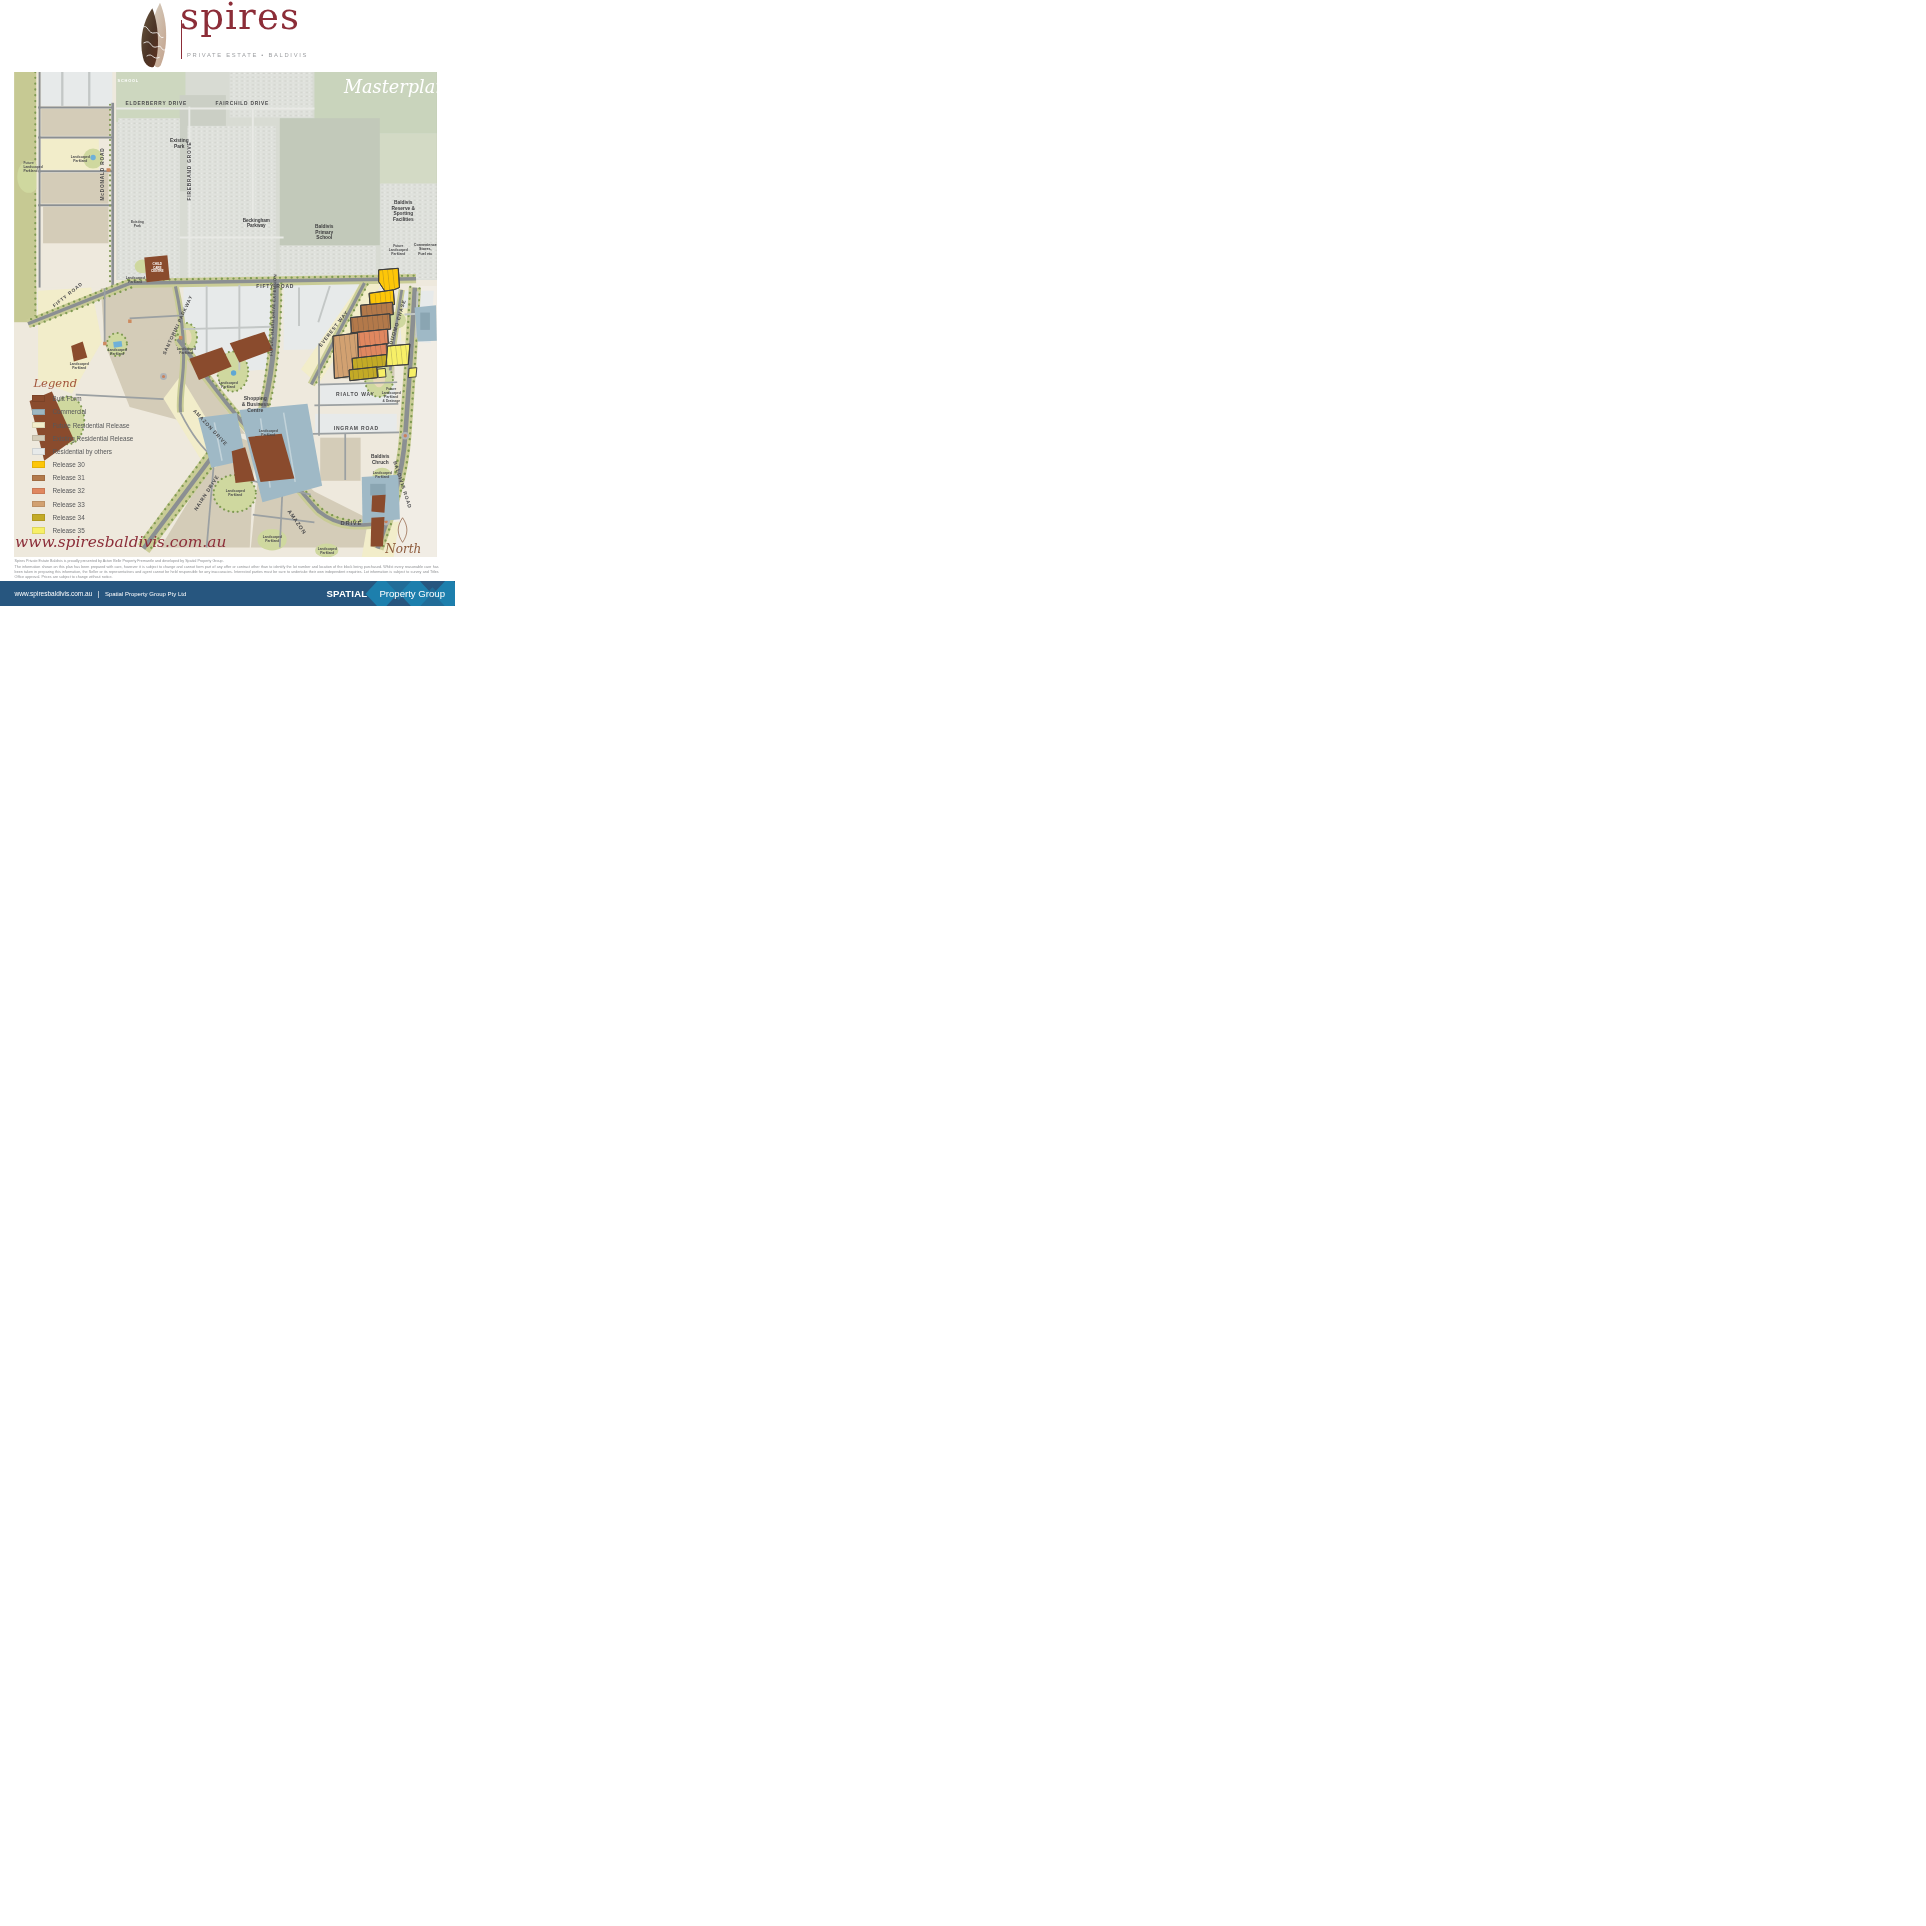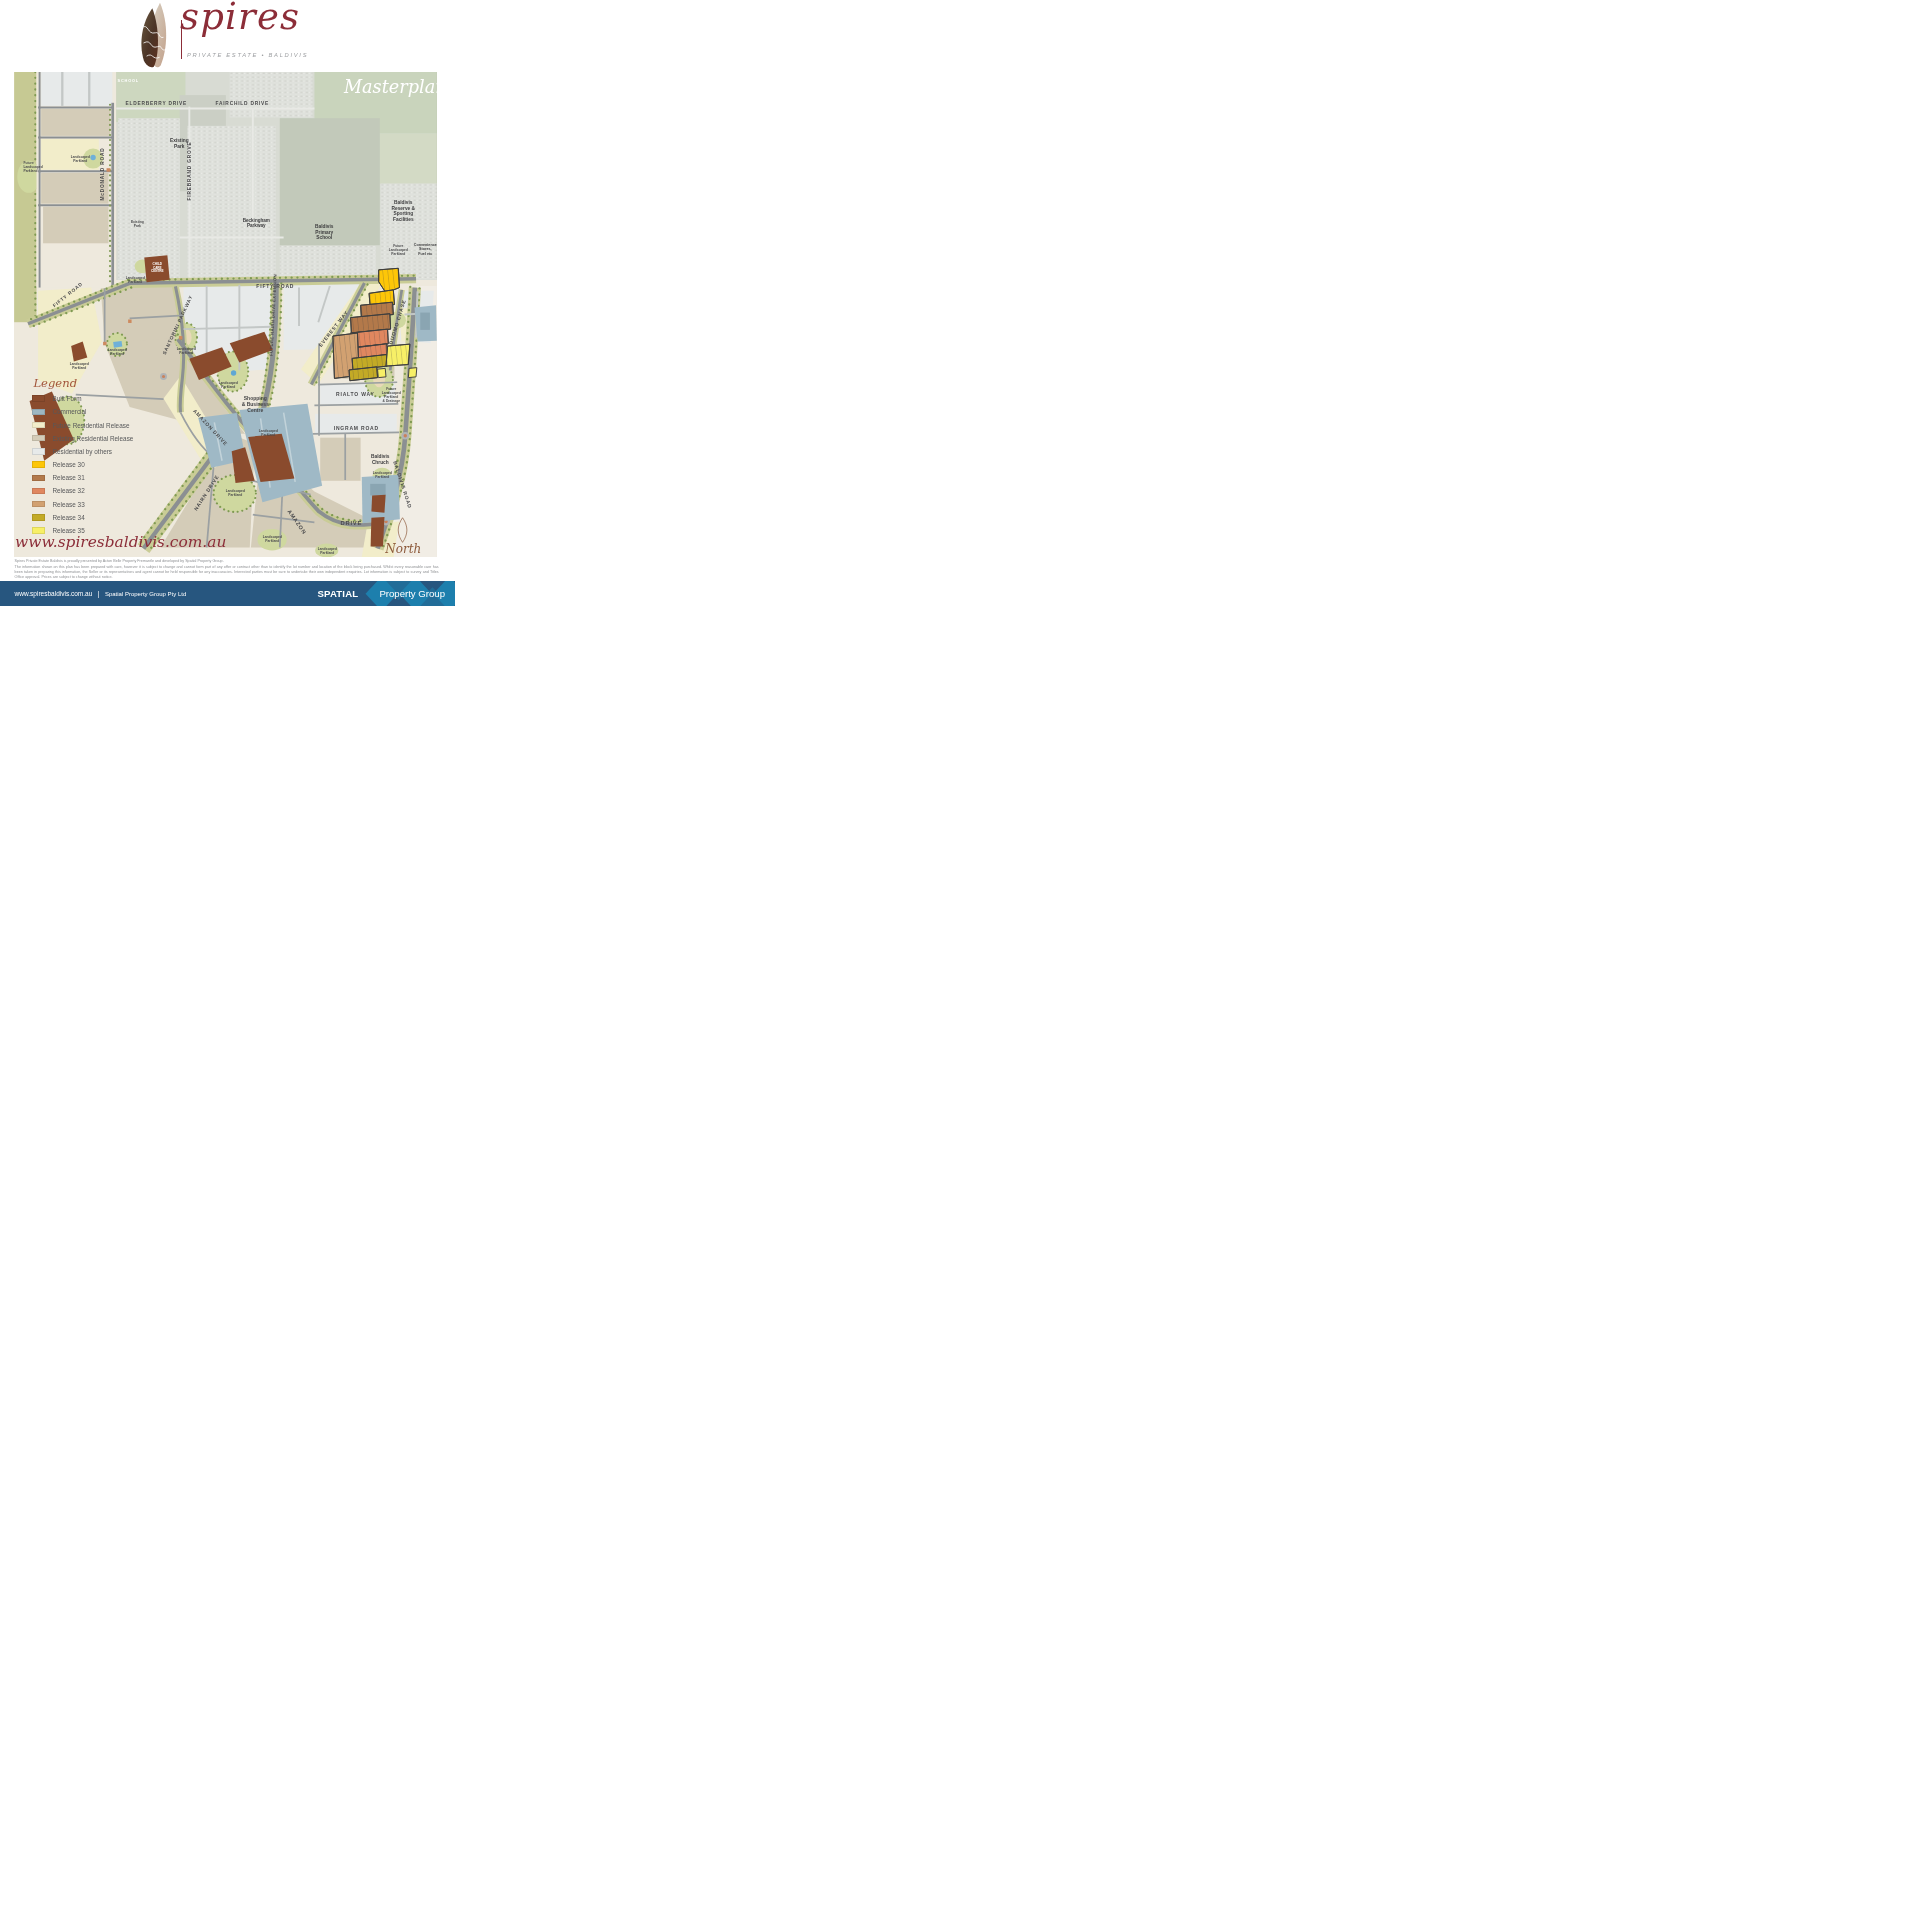--- a/index.html
+++ b/index.html
@@ -1,19 +1,19 @@
 <!DOCTYPE html>
 <html style="font-size:6.2px"><head>
 <meta charset="utf-8">
 <style>
   html,body{margin:0;padding:0;background:#fff;}
   .page{position:relative;width:455px;height:607px;background:#fff;overflow:hidden;
         font-family:"Liberation Sans",sans-serif;}
   
-  .header{position:absolute;left:0;top:0;width:455px;height:72px;background:#fff;font-style:italic;}
+  .header{position:absolute;left:0;top:0;width:455px;height:72px;background:#fff;}
   .leaf-mark{position:absolute;left:136px;top:2.3px;}
   .logo-text{position:absolute;left:180px;top:-5.4px;font-family:"DejaVu Serif",serif;
              font-weight:400;font-size:37px;color:#8c2d38;letter-spacing:1.2px;}
   .logo-rule{position:absolute;left:181px;top:20px;width:0.8px;height:39px;background:#8c2d38;}
   .tagline{position:absolute;left:187px;top:52px;font-size:5.8px;letter-spacing:1.7px;
            color:#9d9fa2;font-weight:400;}
   
   .map{position:absolute;left:14.3px;top:72px;width:423px;height:485px;background:#eee9dd;overflow:hidden;}
   .map svg.base{position:absolute;left:0;top:0;}
   .ml{position:absolute;transform:translate(-50%,-50%);text-align:center;white-space:pre-line;
@@ -39,21 +39,21 @@
   .disclaimer .body{text-align:justify;}
   
   .footer{position:absolute;left:0;top:581px;width:455px;height:25.4px;background:#27567f;color:#fff;}
   .footer-left{position:absolute;left:14.6px;top:0;height:25.4px;display:flex;align-items:center;}
   .footer-url{font-size:6.5px;}
   .footer-sep{margin:0 5.4px;font-size:7px;font-weight:300;}
   .footer-company{font-size:6px;}
   .footer-right{position:absolute;right:0;top:0;width:162px;height:25.4px;overflow:hidden;}
   .brand{position:absolute;right:10px;top:0;height:25.4px;display:flex;align-items:center;z-index:2;}
   .brand-bold{font-weight:700;font-size:9.6px;letter-spacing:0.2px;}
-  .brand-light{font-weight:300;font-size:9.6px;margin-left:21px;}
+  .brand-light{font-weight:300;font-size:9.6px;margin-left:12px;}
 </style>
 </head>
 <body>
 
 <div class="page">
 
   <div class="header">
     <svg class="leaf-mark" width="38" height="67" viewBox="0 0 98 174">
       <defs>
         <linearGradient id="leafdark" x1="0" y1="0" x2="1" y2="1">

